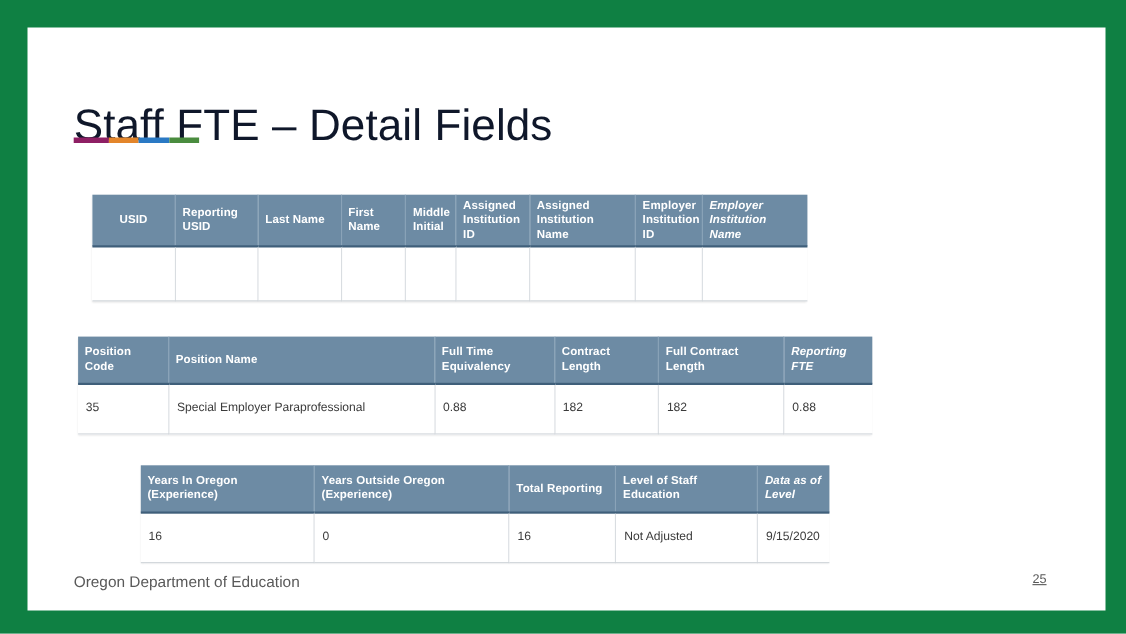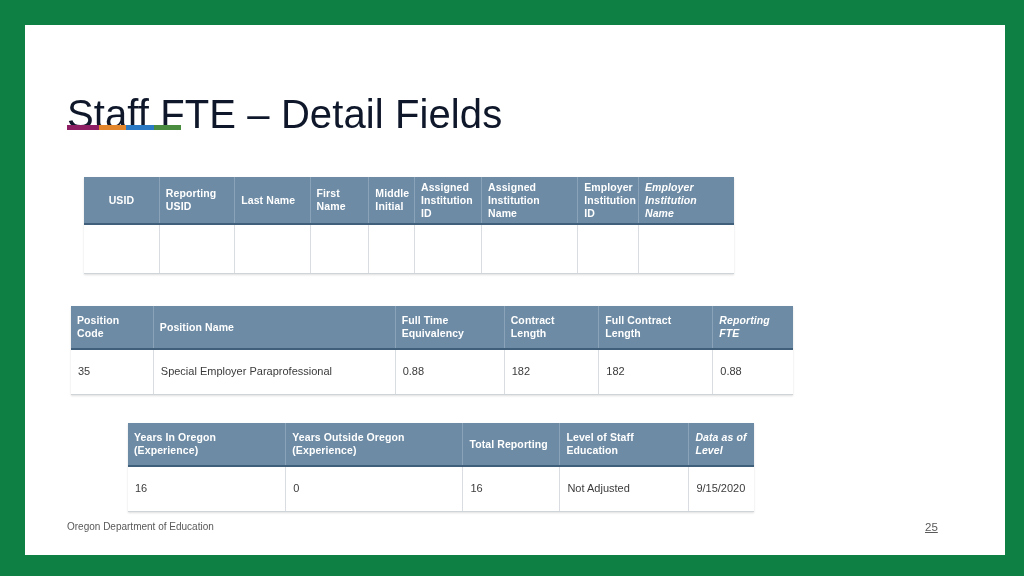--- a/index.html
+++ b/index.html
@@ -107,28 +107,29 @@
   
   #table-experience-detail { left: 59px; top: 398px; width: 626px; margin-left: 44px; }
   #table-experience-detail th { height: 34px; }
   #table-experience-detail td { height: 34px; }
 
   
   .footer-org {
     position: absolute;
     left: 42px;
     top: 496px;
-    font-size: 10px;
+    font-size: 14px;
     color: #595959;
   }
   .footer-page {
     position: absolute;
     left: 900px;
     top: 496px;
     width: 40px;
+    text-align: center;
     font-size: 11.5px;
     color: #595959;
     text-decoration: underline;
   }
 </style>
 </head>
 <body>
 
 <div class="slide-frame">
   <div class="slide-card">

